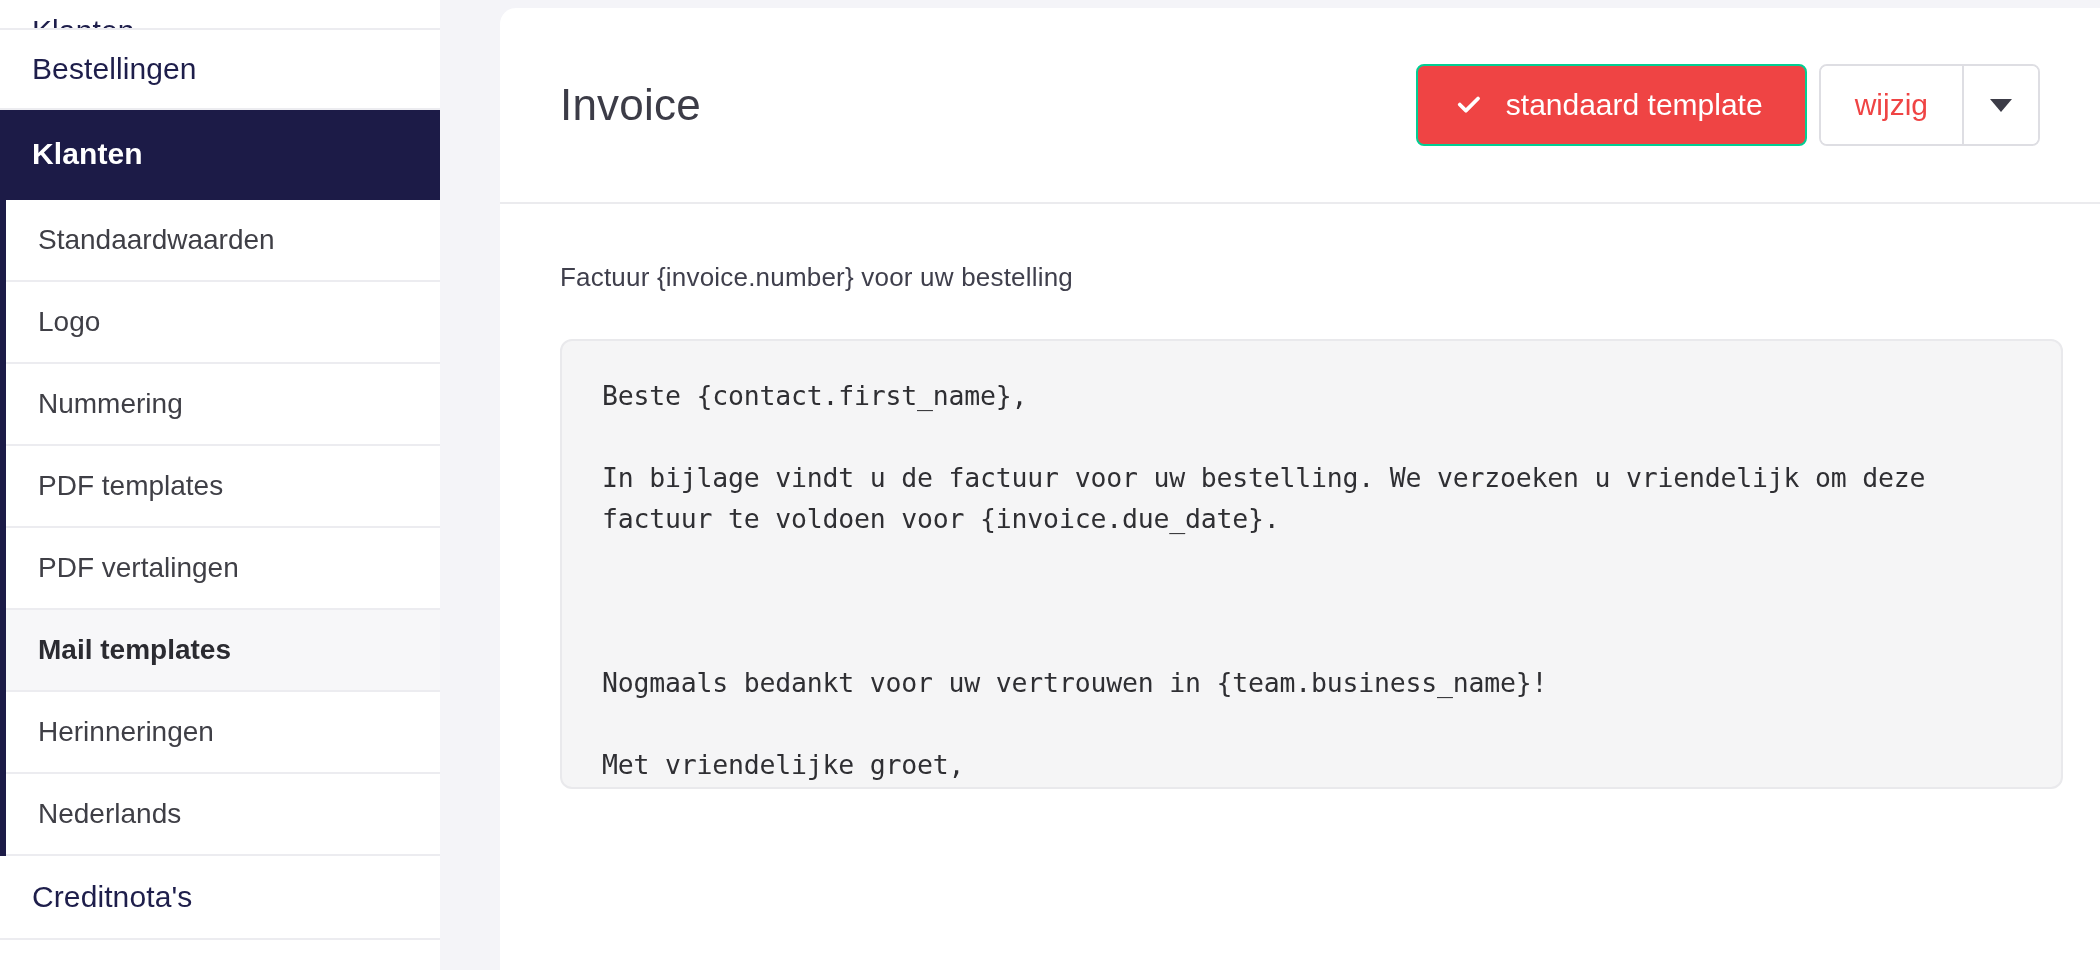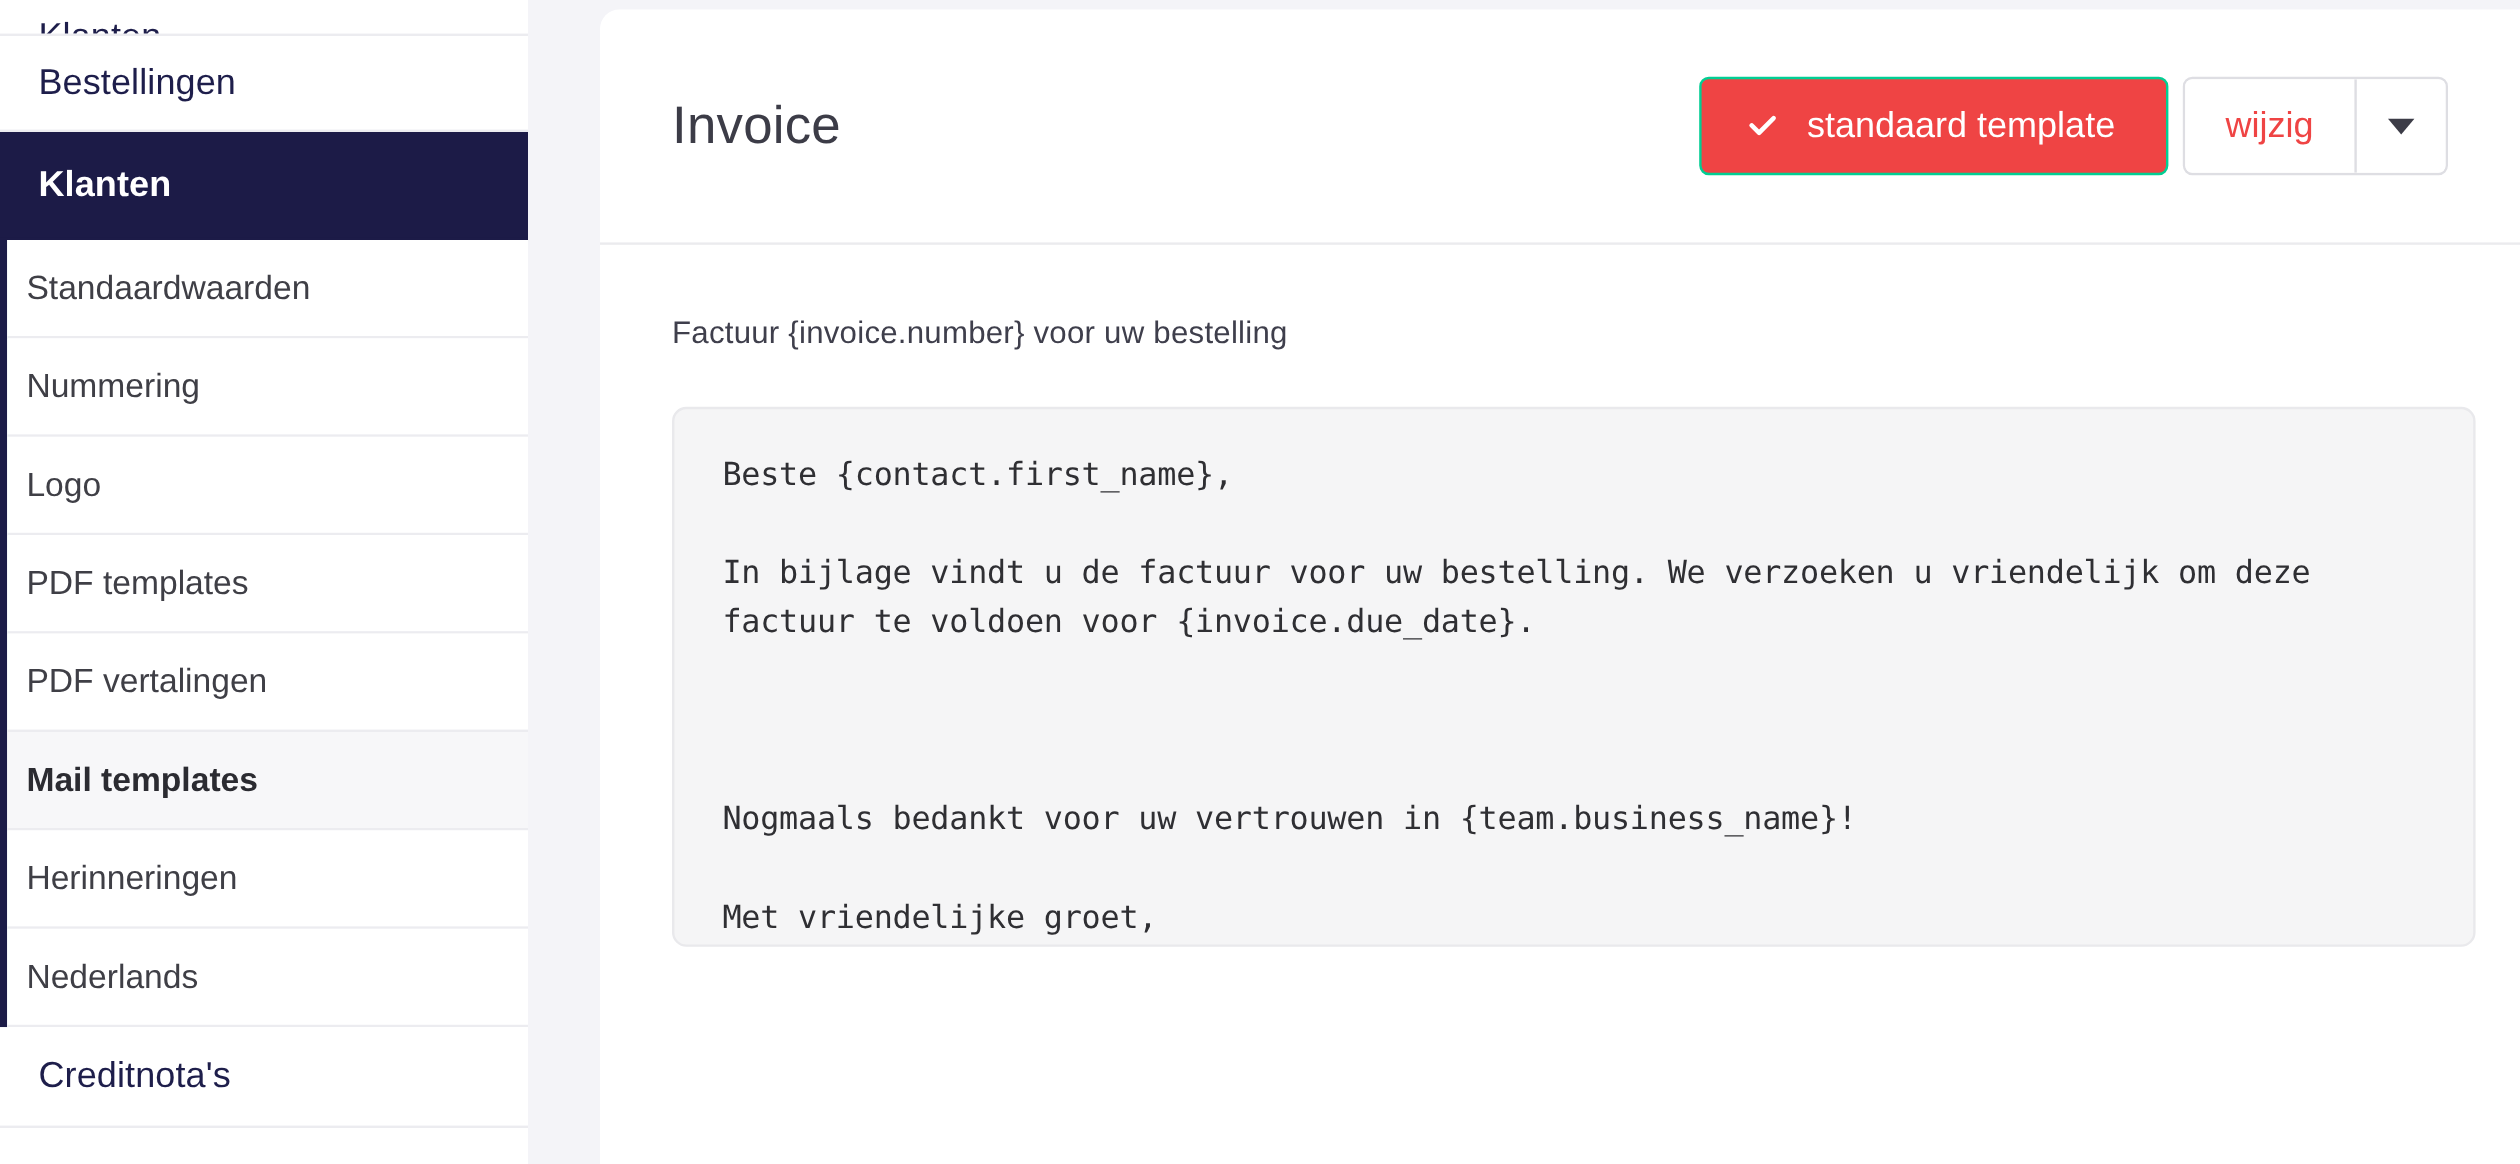--- a/index.html
+++ b/index.html
@@ -87,21 +87,21 @@
     border-left: 6px solid #1c1b47;
     box-sizing: border-box;
   }
 
   .nav-subitem {
     box-sizing: border-box;
     border-bottom: 2px solid #ececf0;
     background: #ffffff;
     display: flex;
     align-items: center;
-    padding-left: 16px;
+    padding-left: 32px;
     height: 82px;
     font-size: 28px;
     color: #3f3f46;
   }
 
   .nav-subitem.selected {
     background: #f7f7f9;
     font-weight: bold;
     color: #2b2b31;
   }
@@ -288,24 +288,24 @@
       <li class="nav-item top-level active">
         <span>Klanten</span>
       </li>
 
       <li class="sub-group">
         <ul class="nav-list">
           <li class="nav-subitem">
             <span>Standaardwaarden</span>
           </li>
           <li class="nav-subitem">
+            <span>Logo</span>
+          </li>
+          <li class="nav-subitem">
             <span>Nummering</span>
-          </li>
-          <li class="nav-subitem">
-            <span>Logo</span>
           </li>
           <li class="nav-subitem">
             <span>PDF templates</span>
           </li>
           <li class="nav-subitem">
             <span>PDF vertalingen</span>
           </li>
           <li class="nav-subitem selected">
             <span>Mail templates</span>
           </li>

